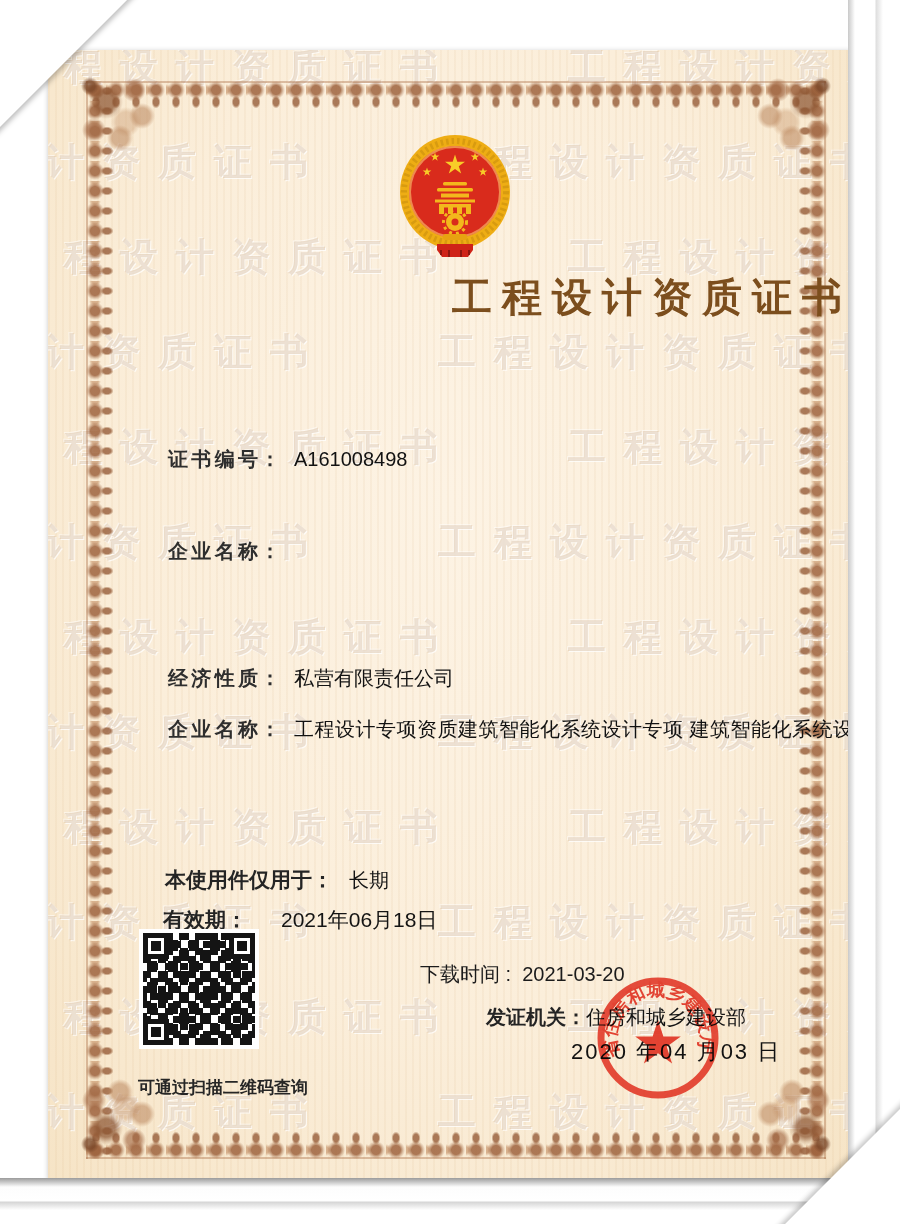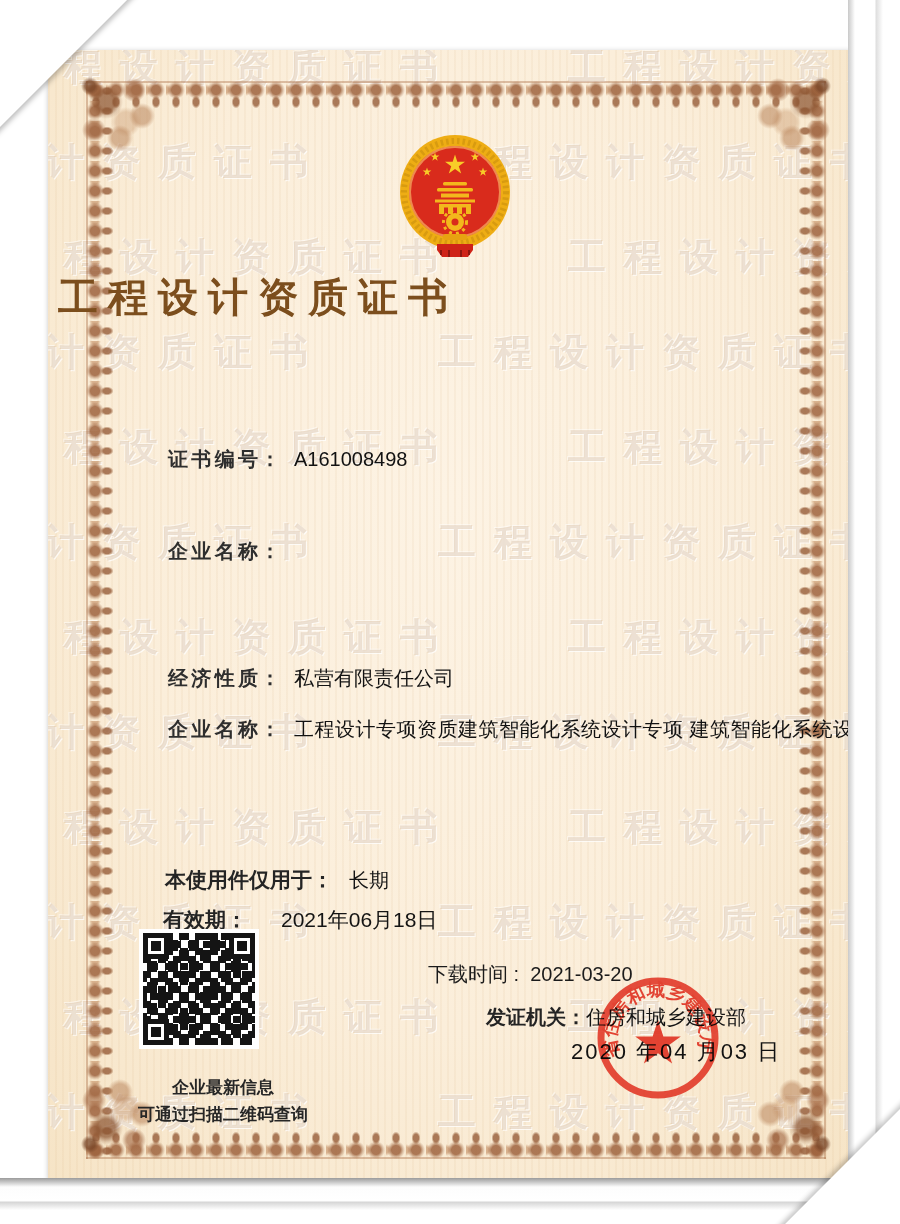--- a/index.html
+++ b/index.html
@@ -51,38 +51,38 @@
       radial-gradient(circle at 14px 14px, rgba(120,70,40,.75) 0 5px, rgba(120,70,40,0) 9px),
       radial-gradient(circle at 50px 50px, rgba(205,160,120,.45) 0 10px, rgba(205,160,120,0) 15px);}
   .c-tl{left:28px;top:22px;}
   .c-tr{left:696px;top:22px;transform:rotate(90deg);}
   .c-br{left:696px;top:1016px;transform:rotate(180deg);}
   .c-bl{left:28px;top:1016px;transform:rotate(270deg);}
 
   
   .content{position:absolute;inset:0;z-index:3;color:#141414;}
   .emblem{position:absolute;left:349px;top:82px;width:116px;height:130px;}
-  .cert-title{position:absolute;left:0;right:0;top:220px;text-align:left;
-    font-size:40px;font-weight:bold;letter-spacing:10px;color:#7c4e1d;padding-left:10px;}
+  .cert-title{position:absolute;left:0;right:0;top:220px;text-align:right;
+    font-size:40px;font-weight:bold;letter-spacing:10px;color:#7c4e1d;}
 
   .frow{position:absolute;left:120px;display:flex;align-items:center;white-space:nowrap;}
   .frow .lab{font-weight:bold;font-size:20px;color:#2e2e2e;width:90px;display:inline-block;
              text-align:justify;text-align-last:justify;}
   .frow .col{font-weight:bold;font-size:20px;color:#2e2e2e;margin:0 14px 0 2px;}
   .frow .val{font-size:20px;color:#121212;}
   .r1{top:396px;} .r2{top:488px;} .r3{top:575px;margin-top:40px;} .r4{top:666px;}
   .r4 .val{letter-spacing:.5px;}
 
   .srow{position:absolute;white-space:nowrap;font-size:20px;}
   .srow b{font-weight:bold;color:#242424;}
   .usage{left:117px;top:816px;font-size:21px;}
   .usage .v{margin-left:16px;font-size:20px;}
   .validity{left:115px;top:856px;font-size:21px;}
   .validity .v{margin-left:34px;font-size:21px;}
-  .download{left:380px;top:911px;font-size:20px;color:#1b1b1b;}
+  .download{left:372px;top:911px;font-size:20px;color:#1b1b1b;}
   .issuer{left:438px;top:954px;}
   .issuer .v{font-size:20px;}
   .idate{left:523px;top:987px;font-size:22px;letter-spacing:2px;color:#111;}
 
   
   .qr{position:absolute;left:91px;top:879px;width:120px;height:120px;background:#fff;}
   .qr .mods{position:absolute;inset:4px;
     background:
       conic-gradient(#141414 0 25%, rgba(0,0,0,0) 0 50%, #141414 0 75%, rgba(0,0,0,0) 0) 0 0/15px 15px,
       conic-gradient(rgba(0,0,0,0) 0 25%, #141414 0 50%, rgba(0,0,0,0) 0 75%, #141414 0) 4px 7px/21px 21px,
@@ -209,21 +209,20 @@
 
       <div class="srow download">
         <span>下载时间 :</span>&nbsp;&nbsp;<span>2021-03-20</span>
       </div>
       <div class="srow issuer">
         <b>发证机关：</b><span class="v">住房和城乡建设部</span>
       </div>
       <div class="srow idate">2020 年04 月03 日</div>
 
       <div class="qr-caption">
-        <div>企业最新信息</div>
         <div>可通过扫描二维码查询</div>
       </div>
 
       <svg class="seal" viewBox="0 0 140 140">
         <defs>
           <path id="sealArc" d="M31.9,87.8 A42,42 0 1 1 108.1,87.8" fill="none"></path>
         </defs>
         <circle cx="70" cy="70" r="57" fill="none" stroke="#e03322" stroke-width="7" opacity=".95"></circle>
         <polygon fill="#e03322" points="70,52 75.4,68.6 92.8,68.6 78.7,78.8 84.1,95.4 70,85.2 55.9,95.4 61.3,78.8 47.2,68.6 64.6,68.6"></polygon>
         <text font-size="18" font-weight="bold" fill="#e03322" letter-spacing="2" font-family="Liberation Sans, sans-serif">

